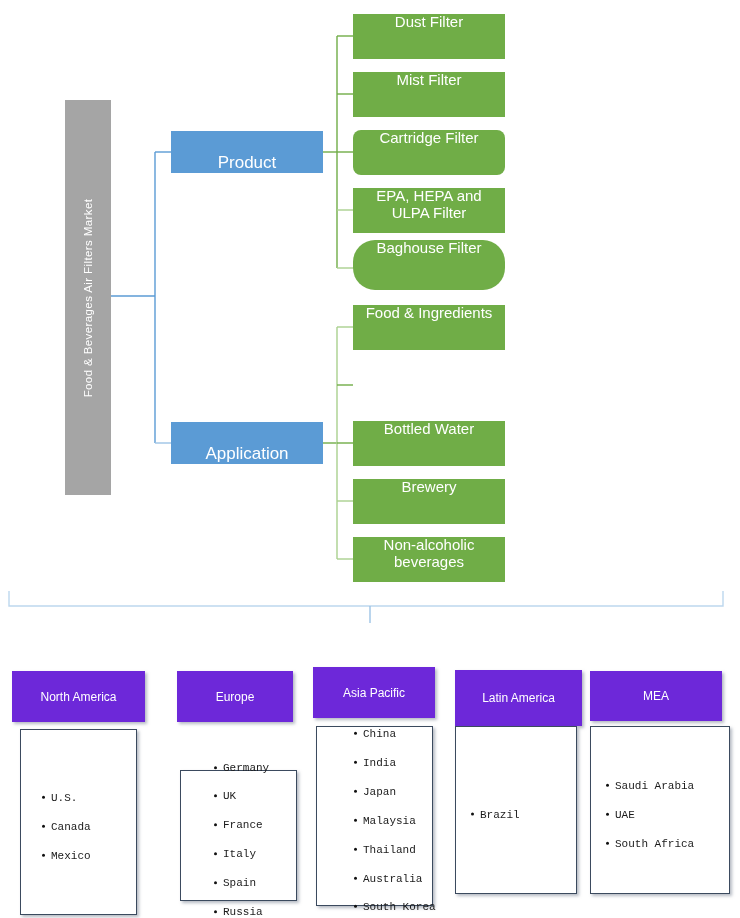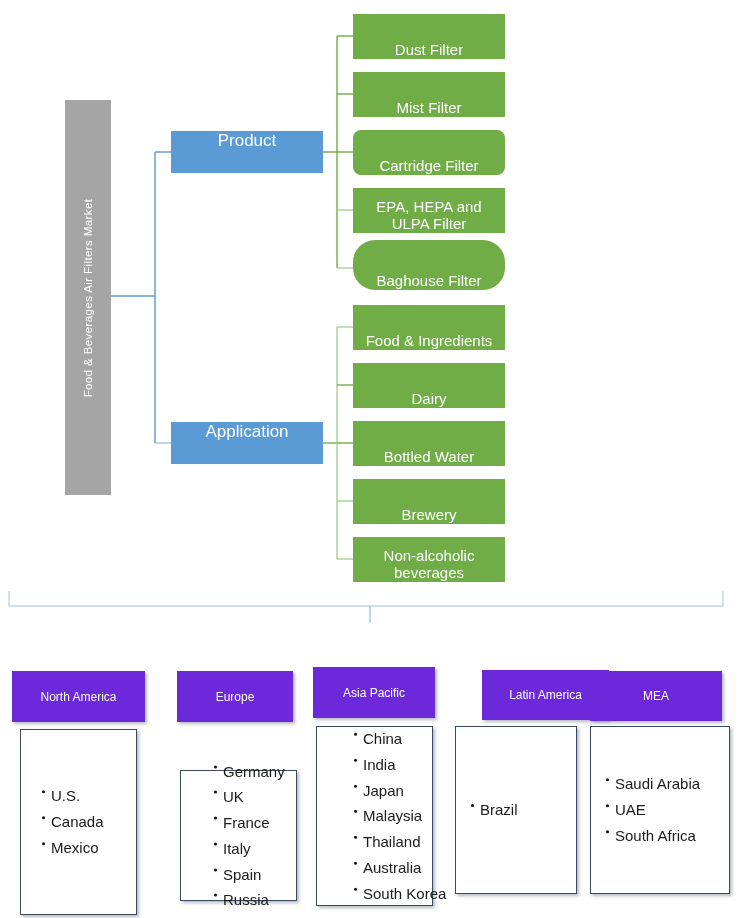--- a/index.html
+++ b/index.html
@@ -30,35 +30,35 @@
     letter-spacing:0.4px;
     font-family:"Liberation Sans", sans-serif;
   }
 
   
   .lvl1{
     position:absolute;
     width:152px;height:42px;
     background:#5B9BD5;
     color:#ffffff;
-    display:flex;align-items:flex-start;justify-content:center;
+    display:flex;align-items:flex-end;justify-content:center;
     font-size:17px;
     font-family:"Liberation Sans", sans-serif;
   }
   .lvl1.product{left:171px;top:131px;}
   .lvl1.application{left:171px;top:422px;}
 
   
   .lvl2{
     position:absolute;
     left:353px;
     width:152px;
     background:#70AD47;
     color:#ffffff;
-    display:flex;align-items:flex-end;justify-content:center;
+    display:flex;align-items:flex-start;justify-content:center;
     text-align:center;
     font-size:15px;
     line-height:1.12;
     font-family:"Liberation Sans", sans-serif;
     padding:0 4px;
     box-sizing:border-box;
   }
 
   
   .wires{position:absolute;left:0;top:0;width:740px;height:918px;pointer-events:none;}
@@ -83,25 +83,26 @@
     margin:0;
     padding:0;
     list-style:none;
     position:absolute;
     left:0;right:0;
     top:50%;
     transform:translateY(-50%);
   }
   .region-body li{
     position:relative;
-    font-size:15px;
+    font-size:11px;
     color:#1a1a1a;
     line-height:1.72;
-    font-family:Liberation Sans, sans-serif;
+    font-family:Liberation Mono, monospace;
     white-space:nowrap;
+    margin-top:10px;
   }
   .region-body li:before{
     content:"";
     position:absolute;
     width:3px;height:3px;border-radius:50%;
     background:#111;
     left:-9px;top:7px;
   }
   .region-head.shadowed{box-shadow:2px 2px 3px rgba(120,130,145,0.55);}
 </style>
@@ -160,23 +161,20 @@
   <div class="lvl2" style="top:188px;height:45px;">
     <span>EPA, HEPA and ULPA Filter</span>
     </div>
   <div class="lvl2" style="top:240px;height:50px;border-radius:22px;">
     <span>Baghouse Filter</span>
     </div>
 
   <div class="lvl2" style="top:305px;height:45px;">
     <span>Food &amp; Ingredients</span>
     </div>
-  <div class="lvl2" style="top:363px;height:45px;">
-    <span>Dairy</span>
-    </div>
   <div class="lvl2" style="top:421px;height:45px;">
     <span>Bottled Water</span>
     </div>
   <div class="lvl2" style="top:479px;height:45px;">
     <span>Brewery</span>
     </div>
   <div class="lvl2" style="top:537px;height:45px;">
     <span>Non-alcoholic beverages</span>
     </div>
 
@@ -213,21 +211,21 @@
       <li style="margin-left:46px;">China</li>
       <li style="margin-left:46px;">India</li>
       <li style="margin-left:46px;">Japan</li>
       <li style="margin-left:46px;">Malaysia</li>
       <li style="margin-left:46px;">Thailand</li>
       <li style="margin-left:46px;">Australia</li>
       <li style="margin-left:46px;">South Korea</li>
     </ul>
   </div>
 
-  <div class="region-head shadowed" style="left:455px;top:670px;width:127px;height:50px;margin-left:27px;">
+  <div class="region-head shadowed" style="left:455px;top:670px;width:127px;height:56px;">
     <span>Latin America</span>
   </div>
   <div class="region-body" style="left:455px;top:726px;width:122px;height:168px;">
     <ul>
       <li style="margin-left:24px;">Brazil</li>
     </ul>
   </div>
 
   <div class="region-head shadowed" style="left:590px;top:671px;width:132px;height:50px;">
     <span>MEA</span>

